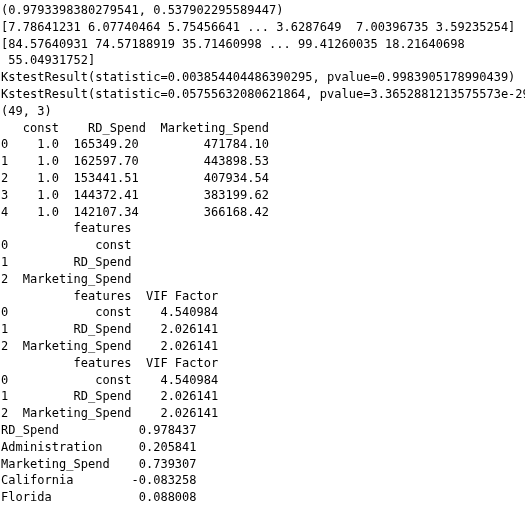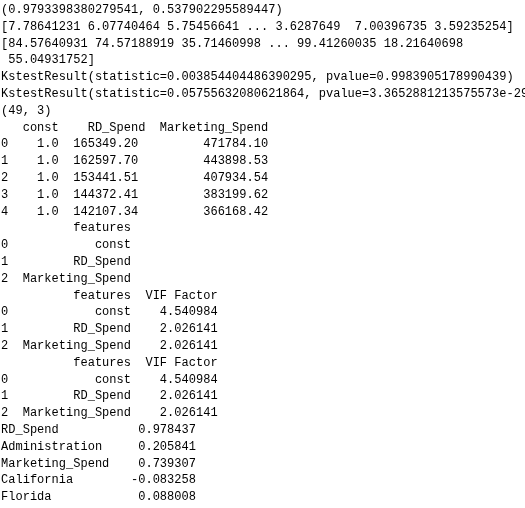--- a/index.html
+++ b/index.html
@@ -24,19 +24,18 @@
     font-size: 12px;
     line-height: 16.8px;
     letter-spacing: 0.02px;
     white-space: pre;
     tab-size: 8;
   }
   .out-line {
     display: block;
     height: 16.8px;
     white-space: pre;
-    font-family: Liberation Mono, monospace;
   }
 </style>
 </head>
 <body>
 
 <pre id="console-output"><span class="out-line">(0.9793398380279541, 0.537902295589447)</span><span class="out-line">[7.78641231 6.07740464 5.75456641 ... 3.6287649  7.00396735 3.59235254]</span><span class="out-line">[84.57640931 74.57188919 35.71460998 ... 99.41260035 18.21640698</span><span class="out-line"> 55.04931752]</span><span class="out-line">KstestResult(statistic=0.003854404486390295, pvalue=0.9983905178990439)</span><span class="out-line">KstestResult(statistic=0.05755632080621864, pvalue=3.3652881213575573e-29)</span><span class="out-line">(49, 3)</span><span class="out-line">   const    RD_Spend  Marketing_Spend</span><span class="out-line">0    1.0  165349.20         471784.10</span><span class="out-line">1    1.0  162597.70         443898.53</span><span class="out-line">2    1.0  153441.51         407934.54</span><span class="out-line">3    1.0  144372.41         383199.62</span><span class="out-line">4    1.0  142107.34         366168.42</span><span class="out-line">          features</span><span class="out-line">0            const</span><span class="out-line">1         RD_Spend</span><span class="out-line">2  Marketing_Spend</span><span class="out-line">          features  VIF Factor</span><span class="out-line">0            const    4.540984</span><span class="out-line">1         RD_Spend    2.026141</span><span class="out-line">2  Marketing_Spend    2.026141</span><span class="out-line">          features  VIF Factor</span><span class="out-line">0            const    4.540984</span><span class="out-line">1         RD_Spend    2.026141</span><span class="out-line">2  Marketing_Spend    2.026141</span><span class="out-line">RD_Spend           0.978437</span><span class="out-line">Administration     0.205841</span><span class="out-line">Marketing_Spend    0.739307</span><span class="out-line">California        -0.083258</span><span class="out-line">Florida            0.088008</span></pre>
 
 </body></html>

